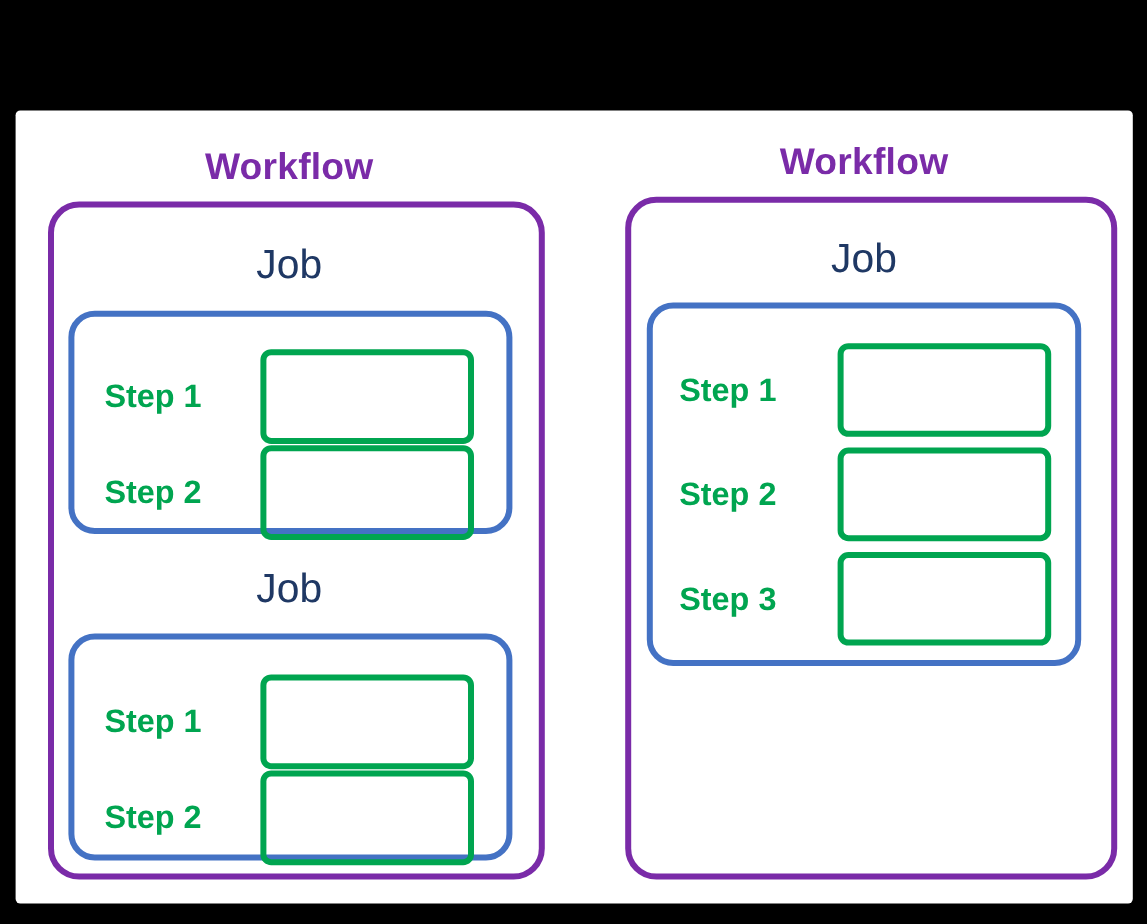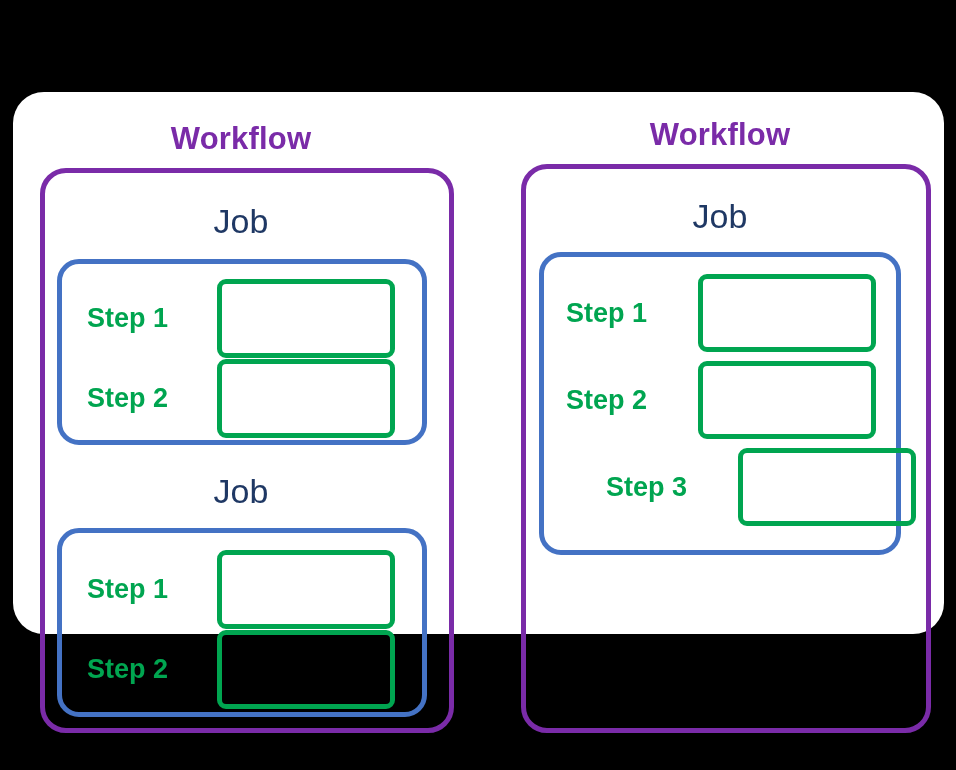--- a/index.html
+++ b/index.html
@@ -19,23 +19,23 @@
     height: 770px;
     background: #000000;
   }
 
   
   .canvas-card {
     position: absolute;
     left: 13px;
     top: 92px;
     width: 931px;
-    height: 542px;
+    height: 661px;
     background: #ffffff;
-    border-radius: 31px;
+    border-radius: 4px;
     padding-left: 44px;
   }
 
   
   .workflow {
     position: absolute;
     top: 0;
   }
   .workflow.left  { left: 12px;  width: 432px; }
   .workflow.right { left: 495px; width: 424px; }
@@ -102,21 +102,21 @@
 
   
   .job.r1 { left: 0; top: 0; width: 424px; }
   .job.r1 .job-title { top: 105px; }
   .job.r1 .job-box   { left: 31px; top: 160px; width: 362px; height: 303px; }
 
   
   .steps {
     position: absolute;
     left: 0;
-    top: 0;
+    top: 12px;
     width: 100%;
     height: 100%;
   }
 
   .step-row {
     position: absolute;
     display: flex;
     align-items: center;
   }
 
@@ -147,21 +147,21 @@
   .job.l2 .step-row.s0 { top: 17px; height: 79px; }
   .job.l2 .step-row.s1 { top: 97px; height: 79px; }
 
   
   .job.r1 .step-row { left: 22px; width: 330px; }
   .job.r1 .step-label { width: 132px; }
   .job.r1 .step-box { width: 178px; height: 78px; }
 
   .job.r1 .step-row.s0 { top: 17px;  height: 78px; }
   .job.r1 .step-row.s1 { top: 104px; height: 78px; }
-  .job.r1 .step-row.s2 { top: 191px; height: 78px; margin-left: 40px; }
+  .job.r1 .step-row.s2 { top: 191px; height: 78px; }
 </style>
 </head>
 <body>
 
 <div id="diagram-root">
 
   <div class="canvas-card">
 
     <div class="workflow left">
 

